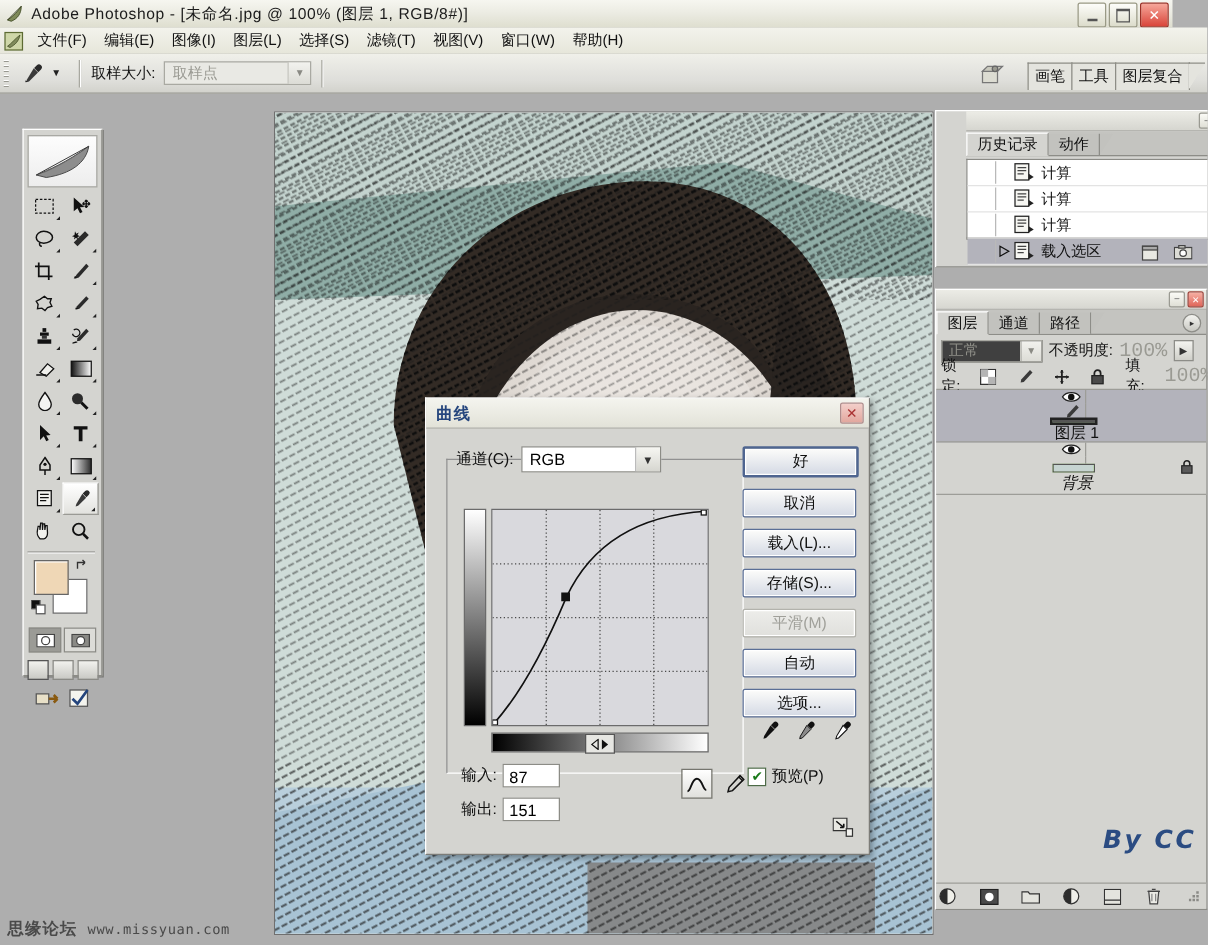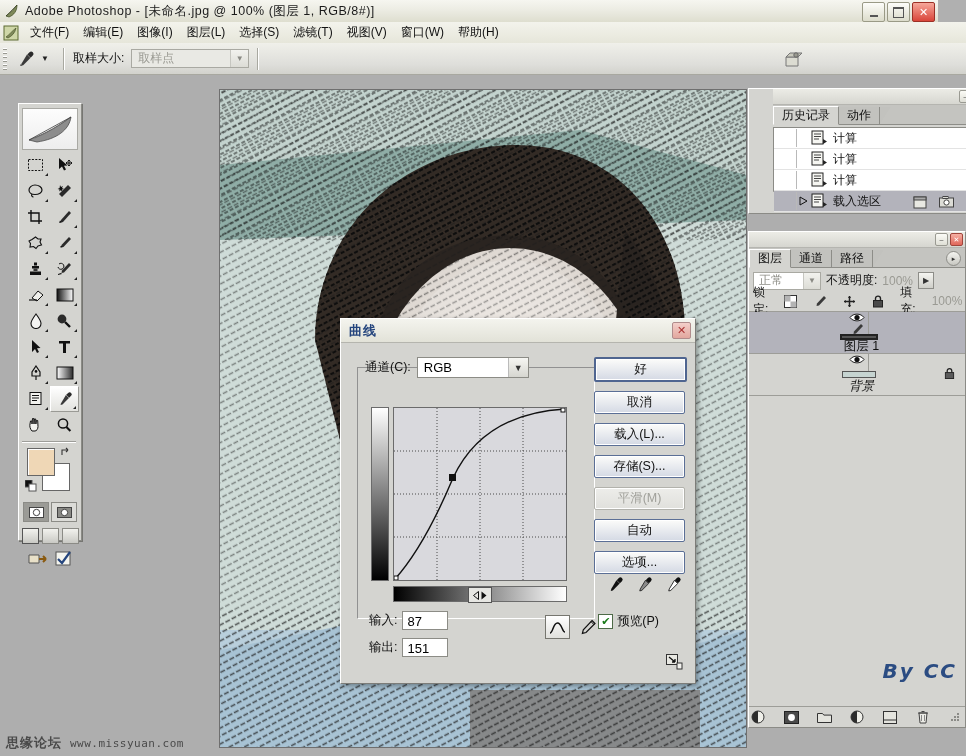--- a/index.html
+++ b/index.html
@@ -177,29 +177,29 @@
   .hist-arrowcol{width:13px;display:flex;align-items:center;justify-content:center;}
   .hist-doc{width:17px;height:16px;margin:0 5px 0 1px;}
   .scrollcol{width:14px;background:#d4d4d0;border-left:1px solid #9d9d98;
     display:flex;flex-direction:column;justify-content:space-between;align-items:center;}
   .sb-arrow{width:13px;height:13px;display:flex;align-items:center;justify-content:center;
     background:linear-gradient(to bottom,#f0f0ec,#c9c9c4);border:1px solid #8d8d88;font-size:7px;color:#555;}
 
   
   .lay-mode{display:flex;align-items:center;height:21px;padding:2px 4px 0 4px;gap:5px;}
   .lay-select{
-    width:68px;height:18px;border:1px solid #a9a9a2;background:#ffffff;
+    width:81px;height:18px;border:1px solid #a9a9a2;background:#404040;
     display:flex;align-items:center;justify-content:space-between;color:#8f8f88;
     font-size:12px;padding-left:5px;box-sizing:border-box;
   }
   .lay-select .dd{width:16px;height:16px;border-left:1px solid #c6c6c0;font-size:8px;
     display:flex;align-items:center;justify-content:center;color:#8a8a84;
     background:linear-gradient(to bottom,#f2f2ee,#dcdcd6);}
   .lay-txt{font-size:12px;color:#111;}
-  .lay-val{font-size:12px;color:#9a9a93;}
+  .lay-val{font-size:16px;color:#9a9a93;font-family:Liberation Mono, monospace;}
   .spinbtn{width:14px;height:15px;border:1px solid #8d8d88;
     background:linear-gradient(to bottom,#f4f4f0,#cfcfc9);
     display:flex;align-items:center;justify-content:center;font-size:8px;color:#333;}
   .lay-lockrow{display:flex;align-items:center;height:20px;padding:0 4px;gap:16px;
     border-bottom:1px solid #9d9d98;}
   .lockicon{width:14px;height:14px;display:flex;align-items:center;justify-content:center;}
   .lay-list{background:#d4d4d0;}
   .lay-row{height:41px;display:flex;align-items:center;border-bottom:1px solid #9d9d98;position:relative;flex-direction:column;}
   .lay-row.sel{background:#b3b3bb;}
   .eyecol{width:23px;display:flex;align-items:center;justify-content:center;
@@ -373,20 +373,26 @@
     <div class="opt-sep"></div>
 
     <div class="printer-icon">
       <svg width="22" height="20" viewBox="0 0 22 20">
         <path d="M2 8 h12 v9 H2 Z" fill="#dcdcd2" stroke="#777"></path>
         <path d="M2 8 l4-4 h12 l-4 4 Z" fill="#c9c9bd" stroke="#777"></path>
         <circle cx="12" cy="6" r="2.2" fill="#9a9a90" stroke="#666"></circle>
       </svg>
     </div>
 
+    <div class="palwell">
+      <div class="pw-tab">画笔</div>
+      <div class="pw-tab">工具</div>
+      <div class="pw-tab">图层复合</div>
+      <div class="pw-corner"></div>
+    </div>
   </div>
 
   <div class="toolbox">
     <div class="tb-logo">
       <svg width="50" height="30" viewBox="0 0 50 30">
         <path d="M4 26 C14 22 28 16 46 3 C44 16 32 25 12 28 Z" fill="#8d8d8d" stroke="#4b4b4b" stroke-width=".8"></path>
         <path d="M4 26 L46 3" stroke="#3a3a3a" stroke-width=".8"></path>
         <path d="M10 24 C20 20 32 13 42 6" stroke="#666" stroke-width=".5" fill="none"></path>
       </svg>
     </div>

